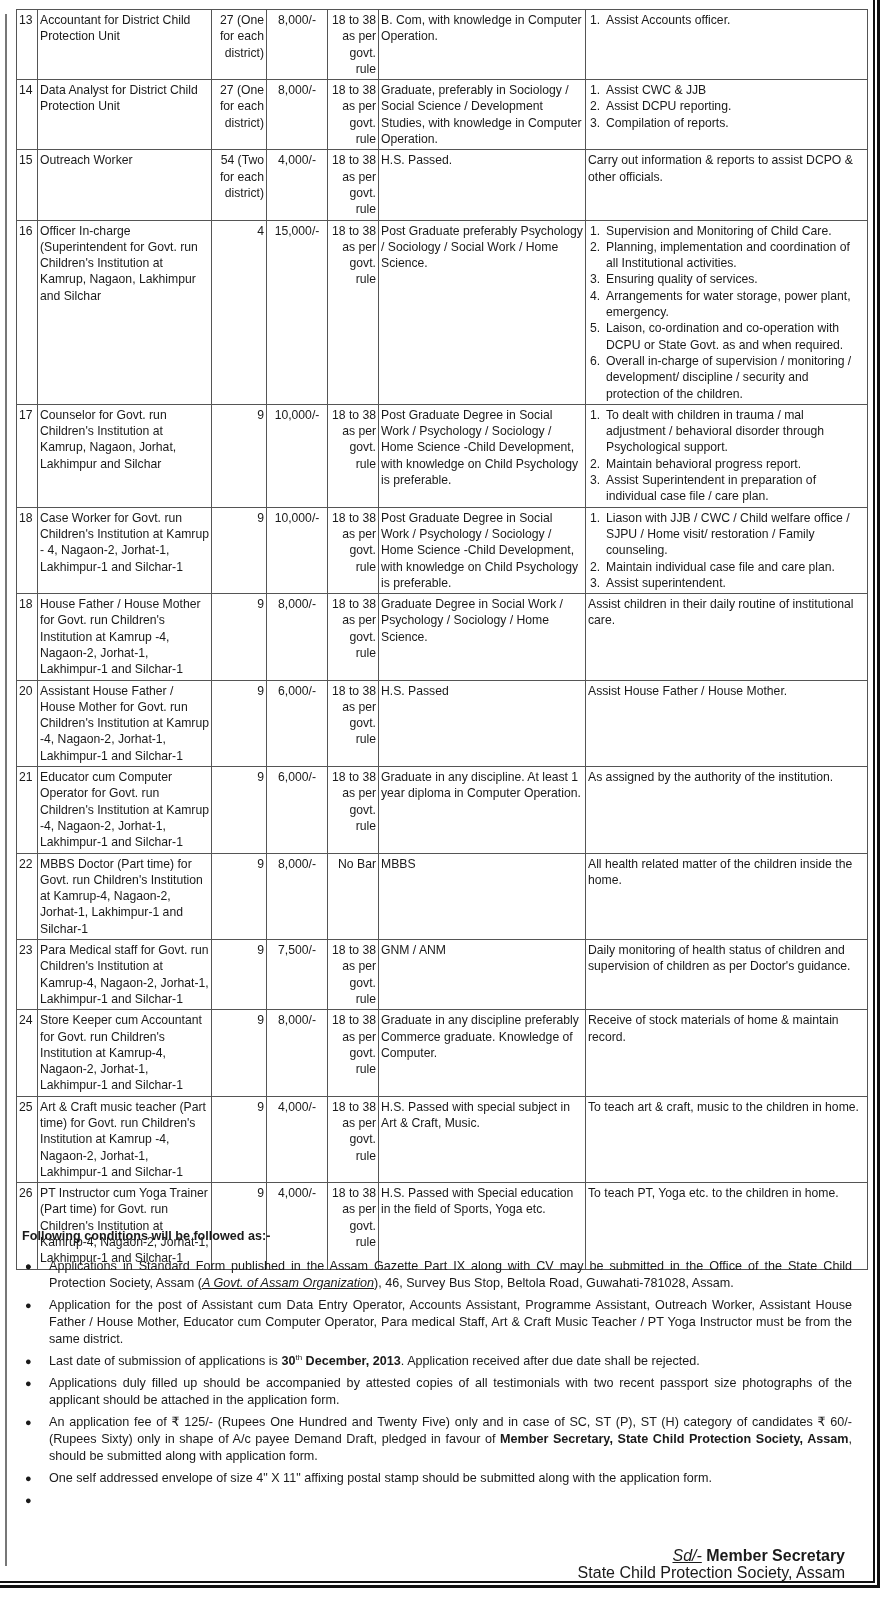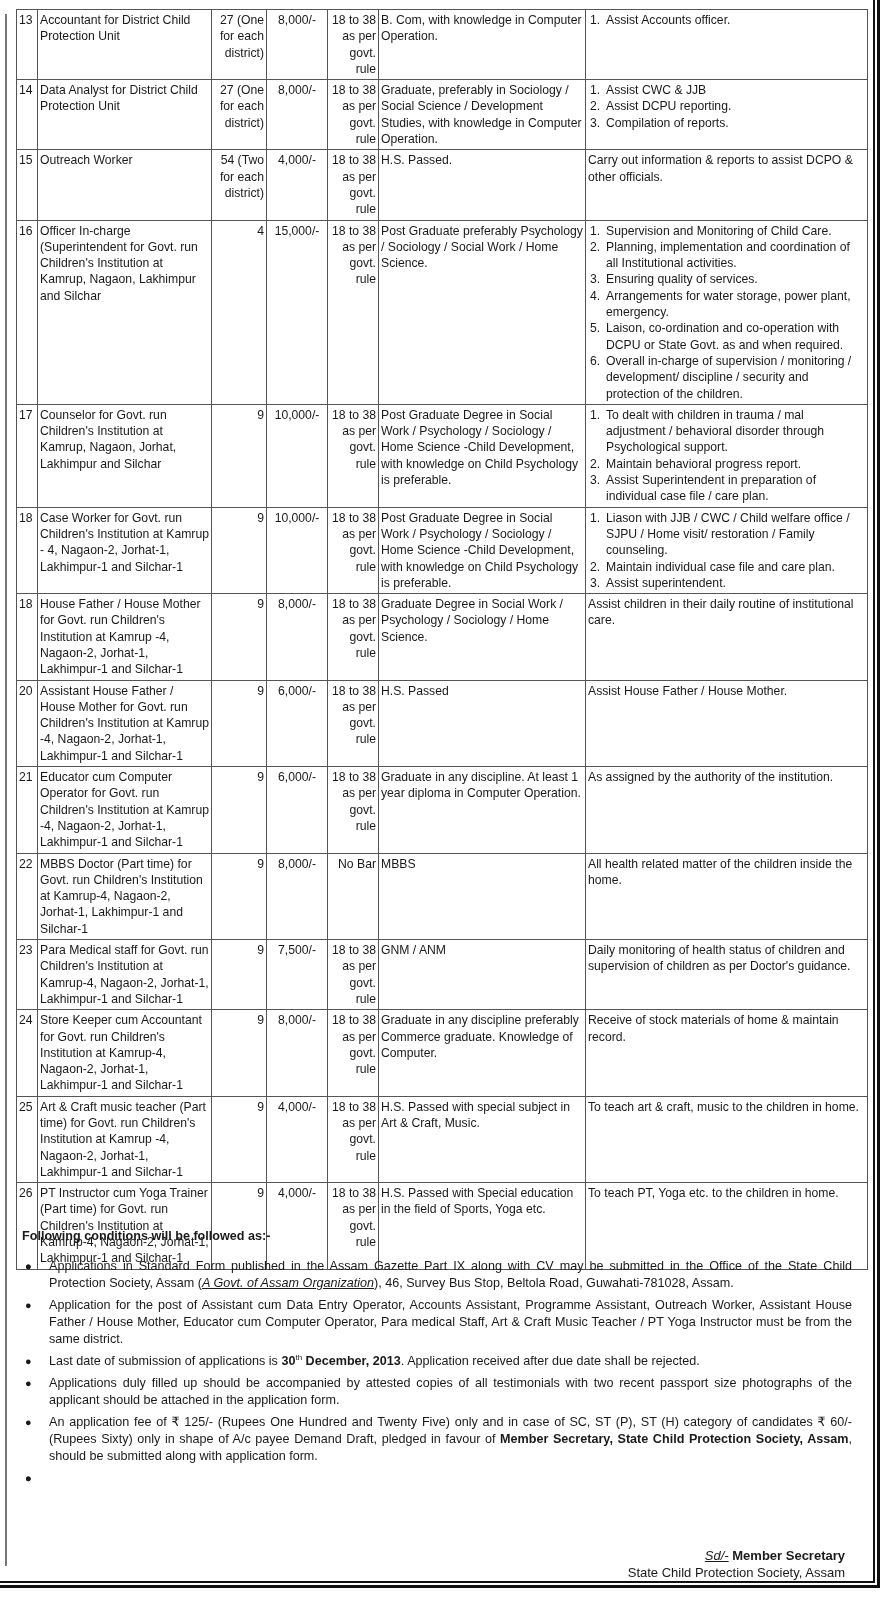--- a/index.html
+++ b/index.html
@@ -49,21 +49,21 @@
   }
   .cond-title { font-weight: bold; margin-bottom: 13px; }
   ul.cond-list { list-style: none; }
   ul.cond-list li { position: relative; padding-left: 27px; margin-bottom: 5px; text-align: justify; }
   ul.cond-list li .bullet { position: absolute; left: 3px; top: 0; font-size: 11px; }
   .b { font-weight: bold; }
   .i { font-style: italic; text-decoration: underline; }
   sup { font-size: 8px; line-height: 0; }
   .signature {
     position: absolute; right: 42px; top: 1547px; text-align: right;
-    font-size: 13px; line-height: 17px;
+    font-size: 16px; line-height: 17px;
   }
 </style>
 </head>
 <body>
 
 <div class="frame-outer"></div>
 <div class="frame-inner"></div>
 <div class="left-rule"></div>
 
 <table class="posts">
@@ -257,21 +257,21 @@
 
 <div class="conditions">
   <div class="cond-title">Following conditions will be followed as:-</div>
   <ul class="cond-list" id="cond-list">
       <li><span class="bullet">●</span></li>
       <li><span class="bullet">●</span><span>Applications in Standard Form published in the Assam Gazette Part IX along with CV may be submitted in the Office of the State Child Protection Society, Assam (</span><span class="i">A Govt. of Assam Organization</span><span>), 46, Survey Bus Stop, Beltola Road, Guwahati-781028, Assam.</span></li>
       <li><span class="bullet">●</span><span>Application for the post of Assistant cum Data Entry Operator, Accounts Assistant, Programme Assistant, Outreach Worker, Assistant House Father / House Mother, Educator cum Computer Operator, Para medical Staff, Art &amp; Craft Music Teacher / PT Yoga Instructor must be from the same district.</span></li>
       <li><span class="bullet">●</span><span>Last date of submission of applications is </span><span class="b">30</span><sup>th</sup><span class="b"> December, 2013</span><span>. Application received after due date shall be rejected.</span></li>
       <li><span class="bullet">●</span><span>Applications duly filled up should be accompanied by attested copies of all testimonials with two recent passport size photographs of the applicant should be attached in the application form.</span></li>
       <li><span class="bullet">●</span><span>An application fee of ₹ 125/- (Rupees One Hundred and Twenty Five) only and in case of SC, ST (P), ST (H) category of candidates ₹ 60/- (Rupees Sixty) only in shape of A/c payee Demand Draft, pledged in favour of </span><span class="b">Member Secretary, State Child Protection Society, Assam</span><span>, should be submitted along with application form.</span></li>
-      <li><span class="bullet">●</span></li>
+      <li><span class="bullet">●</span><span>One self addressed envelope of size 4" X 11" affixing postal stamp should be submitted along with the application form.</span></li>
       <li><span class="bullet">●</span></li>
     </ul>
 </div>
 
 <div class="signature">
   <div><span class="i">Sd/-</span><span class="b"> Member Secretary</span></div>
   <div>State Child Protection Society, Assam</div>
 </div>
 
 </body></html>

